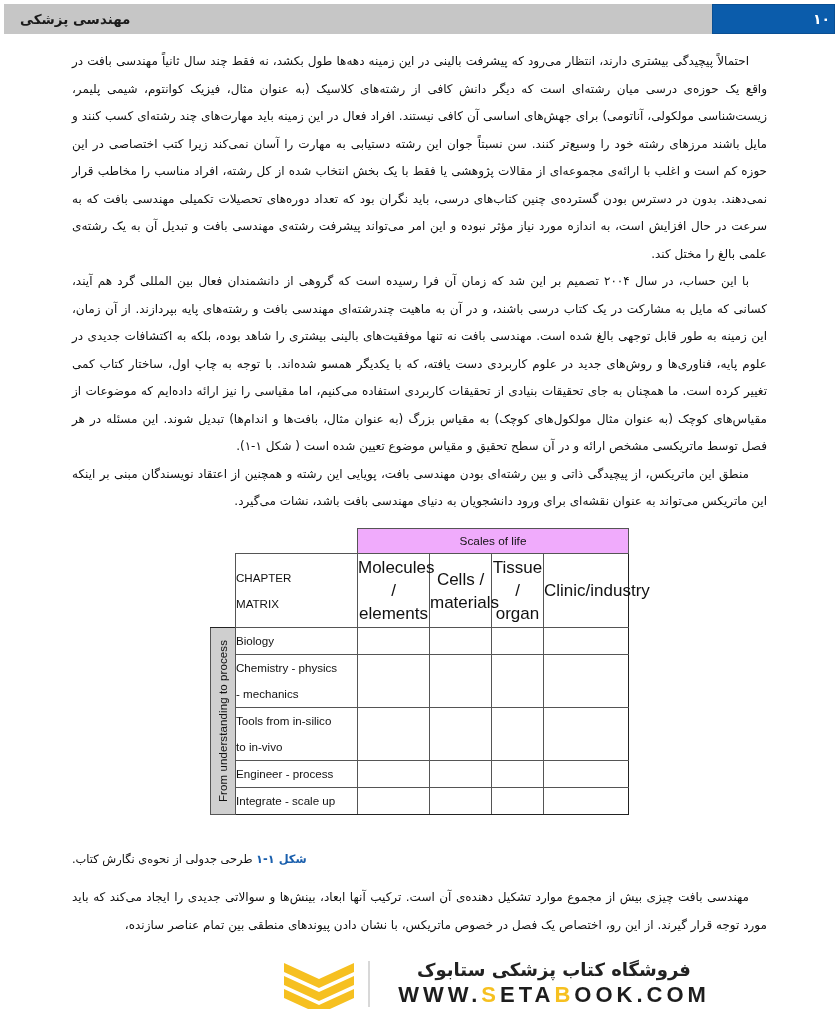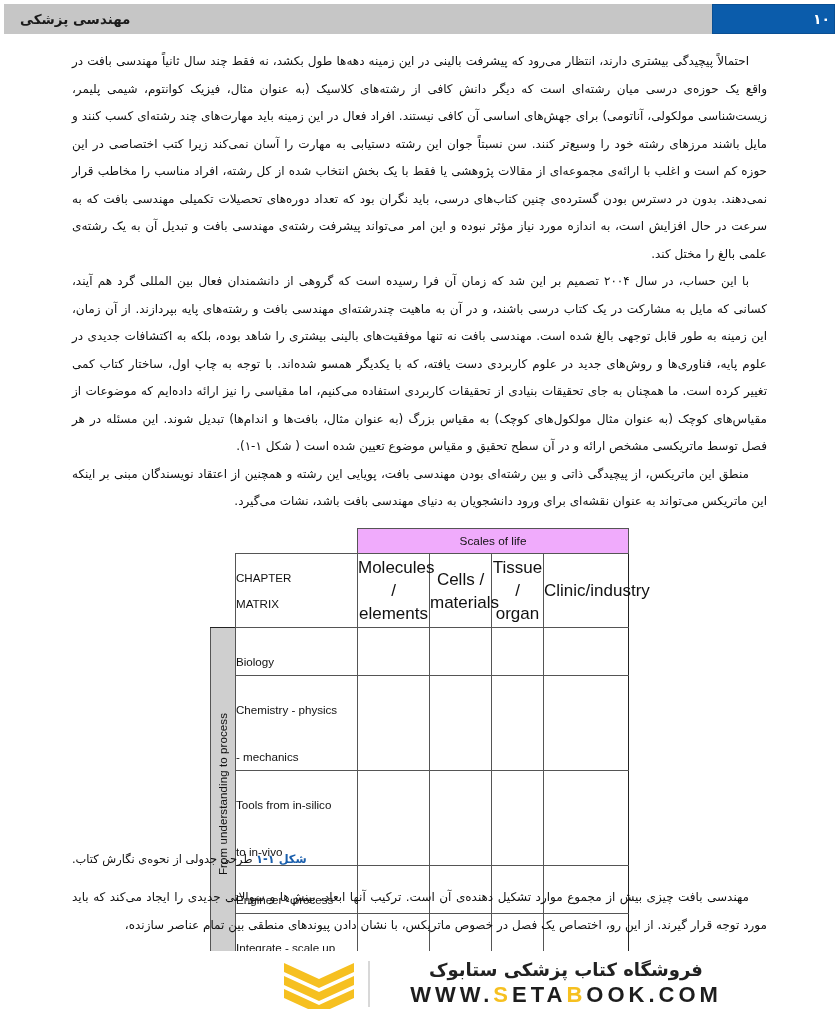--- a/index.html
+++ b/index.html
@@ -137,21 +137,21 @@
     width: 122px;
     padding: 0 0 0 8px;
     text-align: left;
     border-left: 1.5px solid #222222;
     border-right: 1.5px solid #222222;
     border-top: 1px solid #888888;
     border-bottom: 1px solid #888888;
     line-height: 26px;
     font-size: 11.6px;
   }
-  td.rowhead .ln { display: block; margin-top: 21px; }
+  td.rowhead .ln { display: block; }
   td.colhead {
     text-align: center;
     vertical-align: bottom;
     padding-bottom: 6px;
     height: 74px;
     border-top: 1.5px solid #222222;
     border-bottom: 1.5px solid #222222;
     line-height: 23px;
     font-size: 17px;
   }
@@ -248,21 +248,21 @@
     margin: 0 12px 8px 12px;
   }
   .chev-stack {
     width: 74px;
     height: 48px;
     position: relative;
     margin-bottom: 6px;
   }
   .footer-right {
     position: absolute;
-    right: 58px;
+    right: 70px;
     top: 8px;
     width: 430px;
     text-align: center;
   }
   .footer-fa {
     font-size: 18px;
     font-weight: bold;
     color: #222222;
     direction: rtl;
     font-family: "DejaVu Sans", sans-serif;

